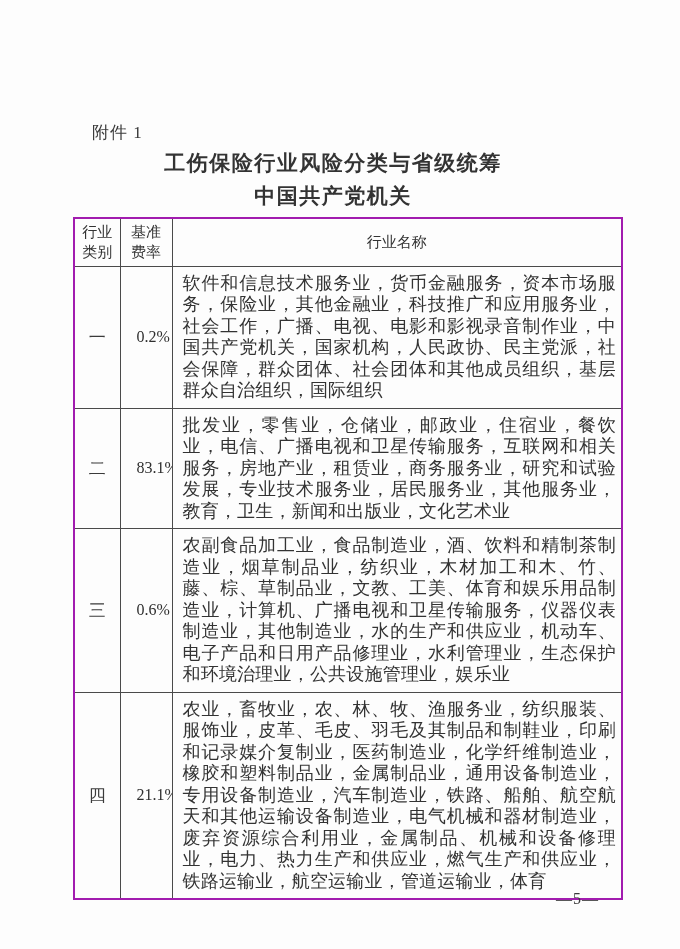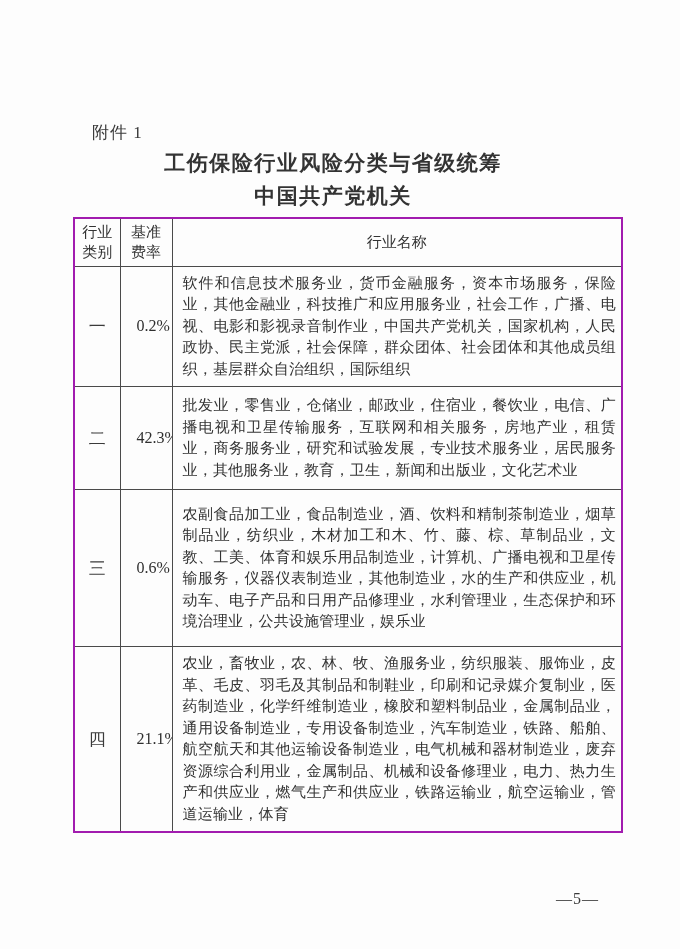--- a/index.html
+++ b/index.html
@@ -71,21 +71,21 @@
     color: #3a3a3a;
     padding: 0;
   }
   td.rate-cell {
     text-align: center;
     font-size: 16px;
     color: #2f2f2f;
     padding: 16px;
   }
   td.ind-cell {
-    font-size: 15px;
+    font-size: 18px;
     line-height: 21.5px;
     text-align: justify;
     padding: 6px 5px 6px 10px;
     color: #333333;
     letter-spacing: 0.2px;
   }
   .page-number {
     position: absolute;
     left: 556px;
     top: 890px;
@@ -127,21 +127,21 @@
       </tr>
     </thead>
     <tbody>
       <tr class="row-1">
         <td class="cat-cell">一</td>
         <td class="rate-cell">0.2%</td>
         <td class="ind-cell">软件和信息技术服务业，货币金融服务，资本市场服务，保险业，其他金融业，科技推广和应用服务业，社会工作，广播、电视、电影和影视录音制作业，中国共产党机关，国家机构，人民政协、民主党派，社会保障，群众团体、社会团体和其他成员组织，基层群众自治组织，国际组织</td>
       </tr>
       <tr class="row-2">
         <td class="cat-cell">二</td>
-        <td class="rate-cell">42.3%</td>
+        <td class="rate-cell">83.1%</td>
         <td class="ind-cell">批发业，零售业，仓储业，邮政业，住宿业，餐饮业，电信、广播电视和卫星传输服务，互联网和相关服务，房地产业，租赁业，商务服务业，研究和试验发展，专业技术服务业，居民服务业，其他服务业，教育，卫生，新闻和出版业，文化艺术业</td>
       </tr>
       <tr class="row-3">
         <td class="cat-cell">三</td>
         <td class="rate-cell">0.6%</td>
         <td class="ind-cell">农副食品加工业，食品制造业，酒、饮料和精制茶制造业，烟草制品业，纺织业，木材加工和木、竹、藤、棕、草制品业，文教、工美、体育和娱乐用品制造业，计算机、广播电视和卫星传输服务，仪器仪表制造业，其他制造业，水的生产和供应业，机动车、电子产品和日用产品修理业，水利管理业，生态保护和环境治理业，公共设施管理业，娱乐业</td>
       </tr>
       <tr class="row-4">
         <td class="cat-cell">四</td>
         <td class="rate-cell">21.1%</td>

